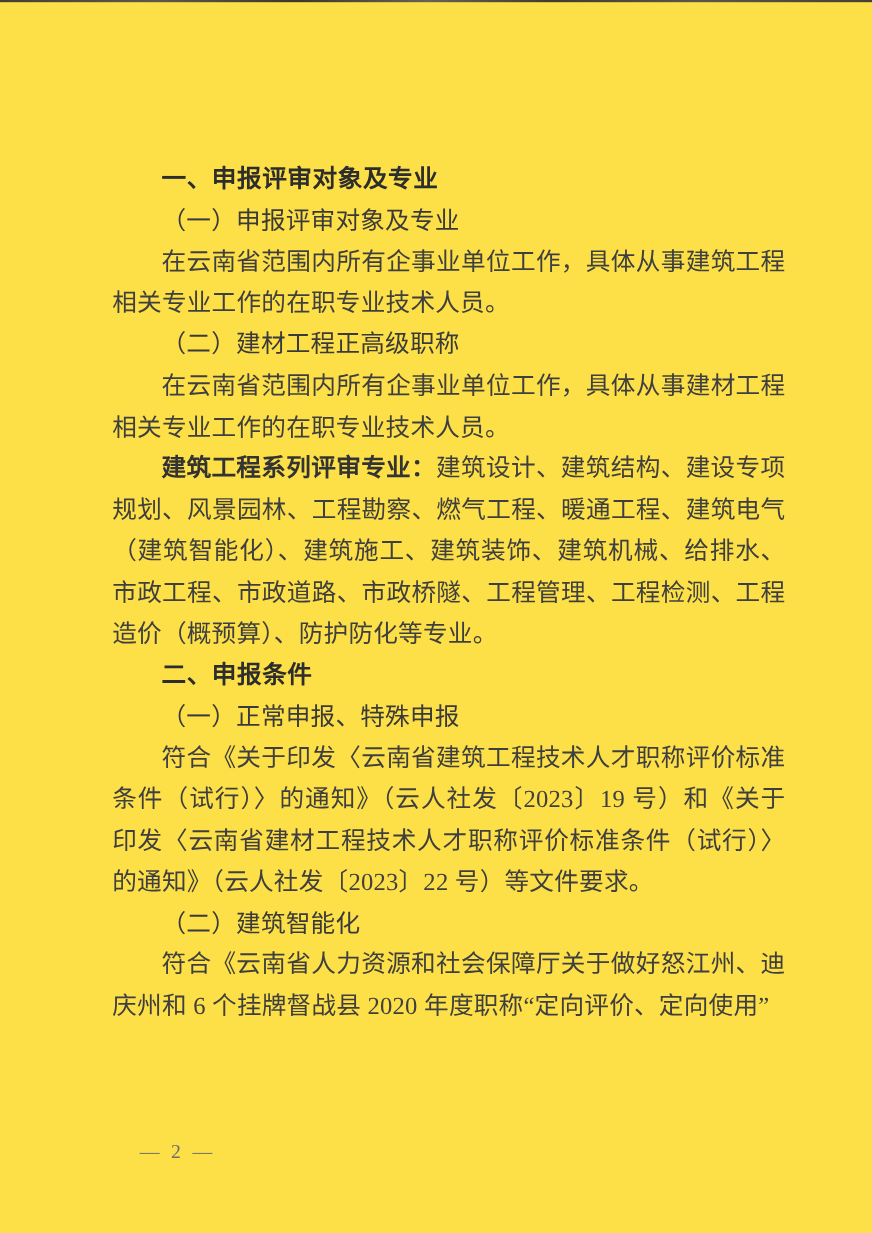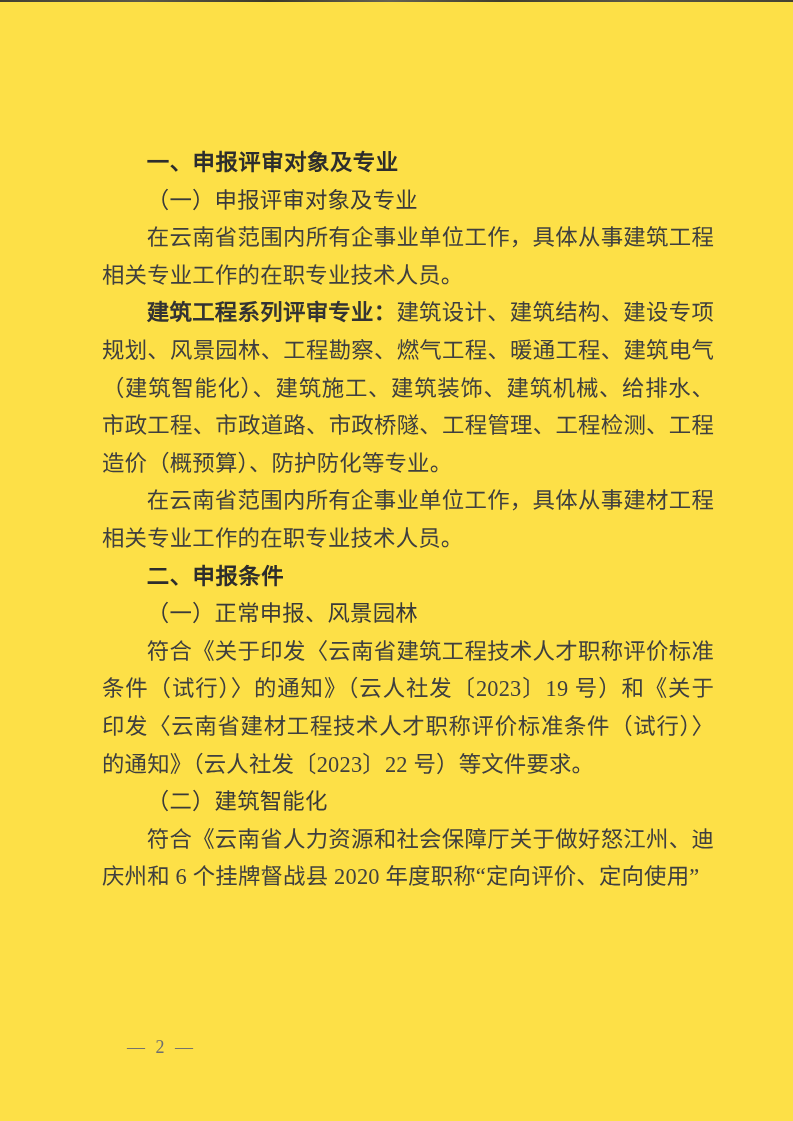--- a/index.html
+++ b/index.html
@@ -76,29 +76,30 @@
 <div class="page">
   <div class="scan-edge"></div>
 
   <div class="content">
     <p class="h-num">一、申报评审对象及专业</p>
 
     <p class="sub">（一）申报评审对象及专业</p>
 
     <p class="para">在云南省范围内所有企事业单位工作，具体从事建筑工程相关专业工作的在职专业技术人员。</p>
 
+    <p class="sub">（二）建材工程正高级职称</p>
+
+    <p class="para">在云南省范围内所有企事业单位工作，具体从事建材工程相关专业工作的在职专业技术人员。</p>
 
     <p class="para"><span class="lead">建筑工程系列评审专业：</span><span>建筑设计、建筑结构、建设专项规划、风景园林、工程勘察、燃气工程、暖通工程、建筑电气（建筑智能化）、建筑施工、建筑装饰、建筑机械、给排水、市政工程、市政道路、市政桥隧、工程管理、工程检测、工程造价（概预算）、防护防化等专业。</span></p>
-
-    <p class="para">在云南省范围内所有企事业单位工作，具体从事建材工程相关专业工作的在职专业技术人员。</p>
 
 
     <p class="h-num">二、申报条件</p>
 
-    <p class="sub">（一）正常申报、风景园林</p>
+    <p class="sub">（一）正常申报、特殊申报</p>
 
     <p class="para">符合《关于印发〈云南省建筑工程技术人才职称评价标准条件（试行）〉的通知》（云人社发〔2023〕19 号）和《关于印发〈云南省建材工程技术人才职称评价标准条件（试行）〉的通知》（云人社发〔2023〕22 号）等文件要求。</p>
 
     <p class="sub">（二）建筑智能化</p>
 
     <p class="para">符合《云南省人力资源和社会保障厅关于做好怒江州、迪庆州和 6 个挂牌督战县 2020 年度职称“定向评价、定向使用”</p>
   </div>
 
   <div class="footer">— 2 —</div>
 </div>

